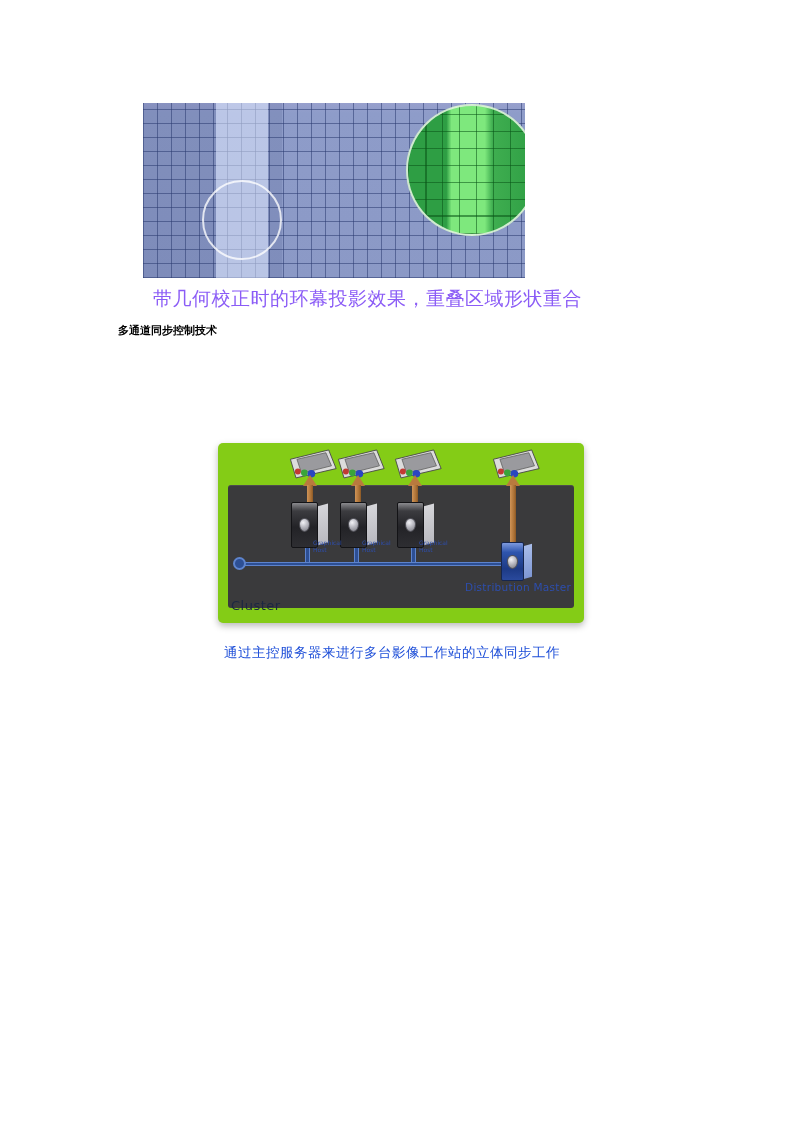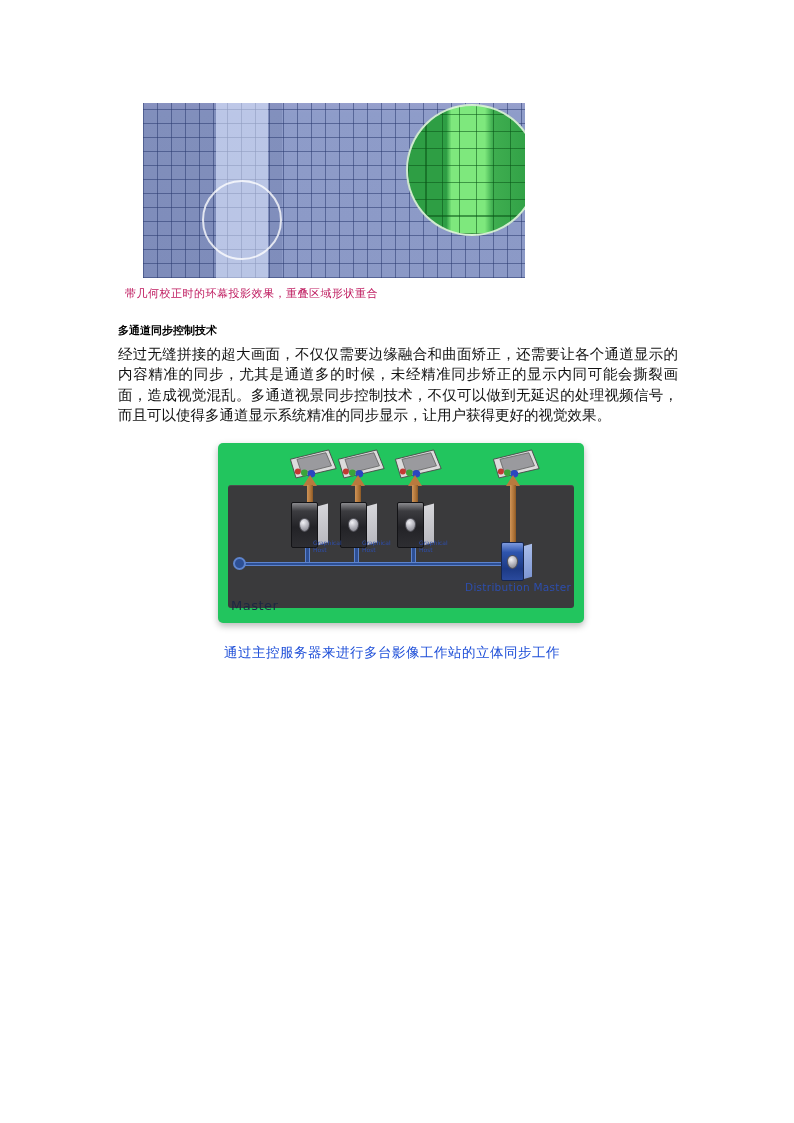--- a/index.html
+++ b/index.html
@@ -39,43 +39,43 @@
     background-color: #7ee87d;
     background-image:
       repeating-linear-gradient(90deg, rgba(8,84,22,0.55) 0, rgba(8,84,22,0.55) 1.5px, transparent 1.5px, transparent 17px),
       repeating-linear-gradient(0deg, rgba(8,84,22,0.55) 0, rgba(8,84,22,0.55) 1.5px, transparent 1.5px, transparent 17px),
       linear-gradient(90deg, #2e9e44 0, #2e9e44 30%, #7ee87d 34%, #7ee87d 60%, #3fae50 66%, #2e9e44 100%);
     overflow: hidden;
   }
 
   
   .caption1 {
-    position: absolute; left: 125px; top: 286px;
-    font-size: 11px; color: #be185d; letter-spacing: 0.5px;
+    position: absolute; left: 153px; top: 286px;
+    font-size: 19px; color: #8b5cf6; letter-spacing: 0.5px;
   }
   .heading {
     position: absolute; left: 118px; top: 323px;
     font-family: "DejaVu Sans", "Liberation Sans", sans-serif;
     font-weight: bold; font-size: 11px; color: #000000;
   }
   .bodytext {
     position: absolute; left: 118px; top: 344px; width: 560px;
     font-size: 14.5px; line-height: 20.4px; color: #111111;
     text-align: justify; text-justify: inter-ideograph;
   }
   .caption2 {
     position: absolute; left: 224px; top: 644px;
     font-size: 13.5px; color: #1d4ed8; letter-spacing: 0.5px;
   }
 
   
   .diagram {
     position: absolute; left: 218px; top: 443px;
     width: 366px; height: 180px;
-    background: #22c55e; border-radius: 5px;
+    background: #84cc16; border-radius: 5px;
     box-shadow: 0 3px 7px rgba(0,0,0,0.28);
     overflow: hidden;
     font-family: "DejaVu Sans", "Liberation Sans", sans-serif;
   }
   .dg-panel {
     position: absolute; left: 10px; top: 42px; width: 346px; height: 123px;
     background: #3a3a3c; border-top: 1px solid #4c4c4e; border-radius: 3px;
   }
   .display { position: absolute; top: 4px; width: 56px; height: 32px; }
   .arrow-head {
@@ -138,21 +138,20 @@
     <div class="p1-lightband"></div>
     <div class="p1-seam"></div>
     <div class="p1-circle"></div>
     <div class="p1-magnifier"></div>
   </div>
 
   <div class="caption1">带几何校正时的环幕投影效果，重叠区域形状重合</div>
 
   <div class="heading">多通道同步控制技术</div>
 
-  <div class="bodytext">经过无缝拼接的超大画面，不仅仅需要边缘融合和曲面矫正，还需要让各个通道显示的内容精准的同步，尤其是通道多的时候，未经精准同步矫正的显示内同可能会撕裂画面，造成视觉混乱。多通道视景同步控制技术，不仅可以做到无延迟的处理视频信号，而且可以使得多通道显示系统精准的同步显示，让用户获得更好的视觉效果。</div>
 
   <div class="diagram">
     <div class="dg-panel"></div>
 
     <svg class="display" style="left:64px" viewBox="0 0 60 34">
       <polygon points="9,13 50,3 58,23 15,33" fill="#dcdcdc" stroke="#4a4a4a" stroke-width="1"></polygon>
       <polygon points="16,13 47,6 53,20 21,28" fill="#9a9a9e" stroke="#5a5a5a" stroke-width="0.8"></polygon>
       <circle cx="17" cy="26" r="3.2" fill="#c23a32"></circle>
         <circle cx="24" cy="27.5" r="3.6" fill="#3aa43a"></circle>
         <circle cx="31.5" cy="28.5" r="4.1" fill="#2a46c0"></circle>
@@ -223,18 +222,18 @@
       <div>Host</div>
     </div>
 
     <div class="tower master" style="left:283px; top:99px; width:31px; height:39px;">
       <div class="tower-side" style="height:33px; width:9px;"></div>
       <div class="tower-front" style="width:23px; height:39px;"></div>
       <div class="shield" style="left:6px; top:13px;"></div>
     </div>
 
     <div class="master-label">Distribution Master</div>
-    <div class="cluster-label">Master</div>
+    <div class="cluster-label">Cluster</div>
   </div>
 
   <div class="caption2">通过主控服务器来进行多台影像工作站的立体同步工作</div>
 
 </div>
 
 </body></html>

